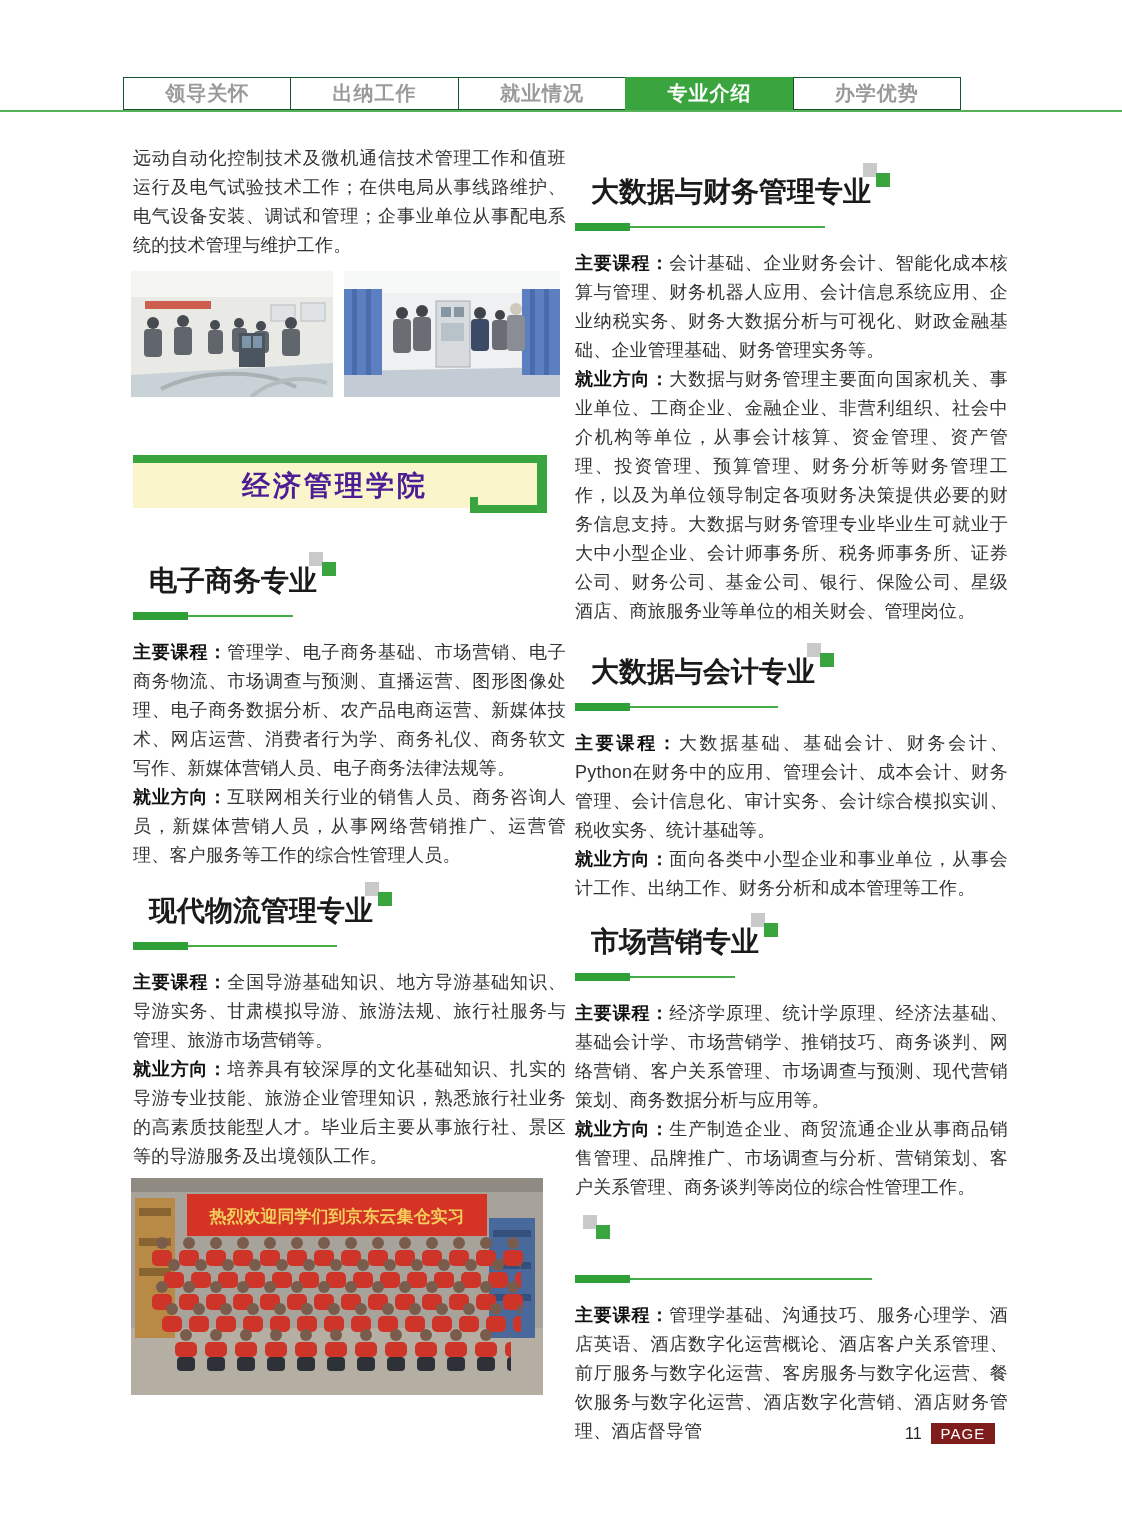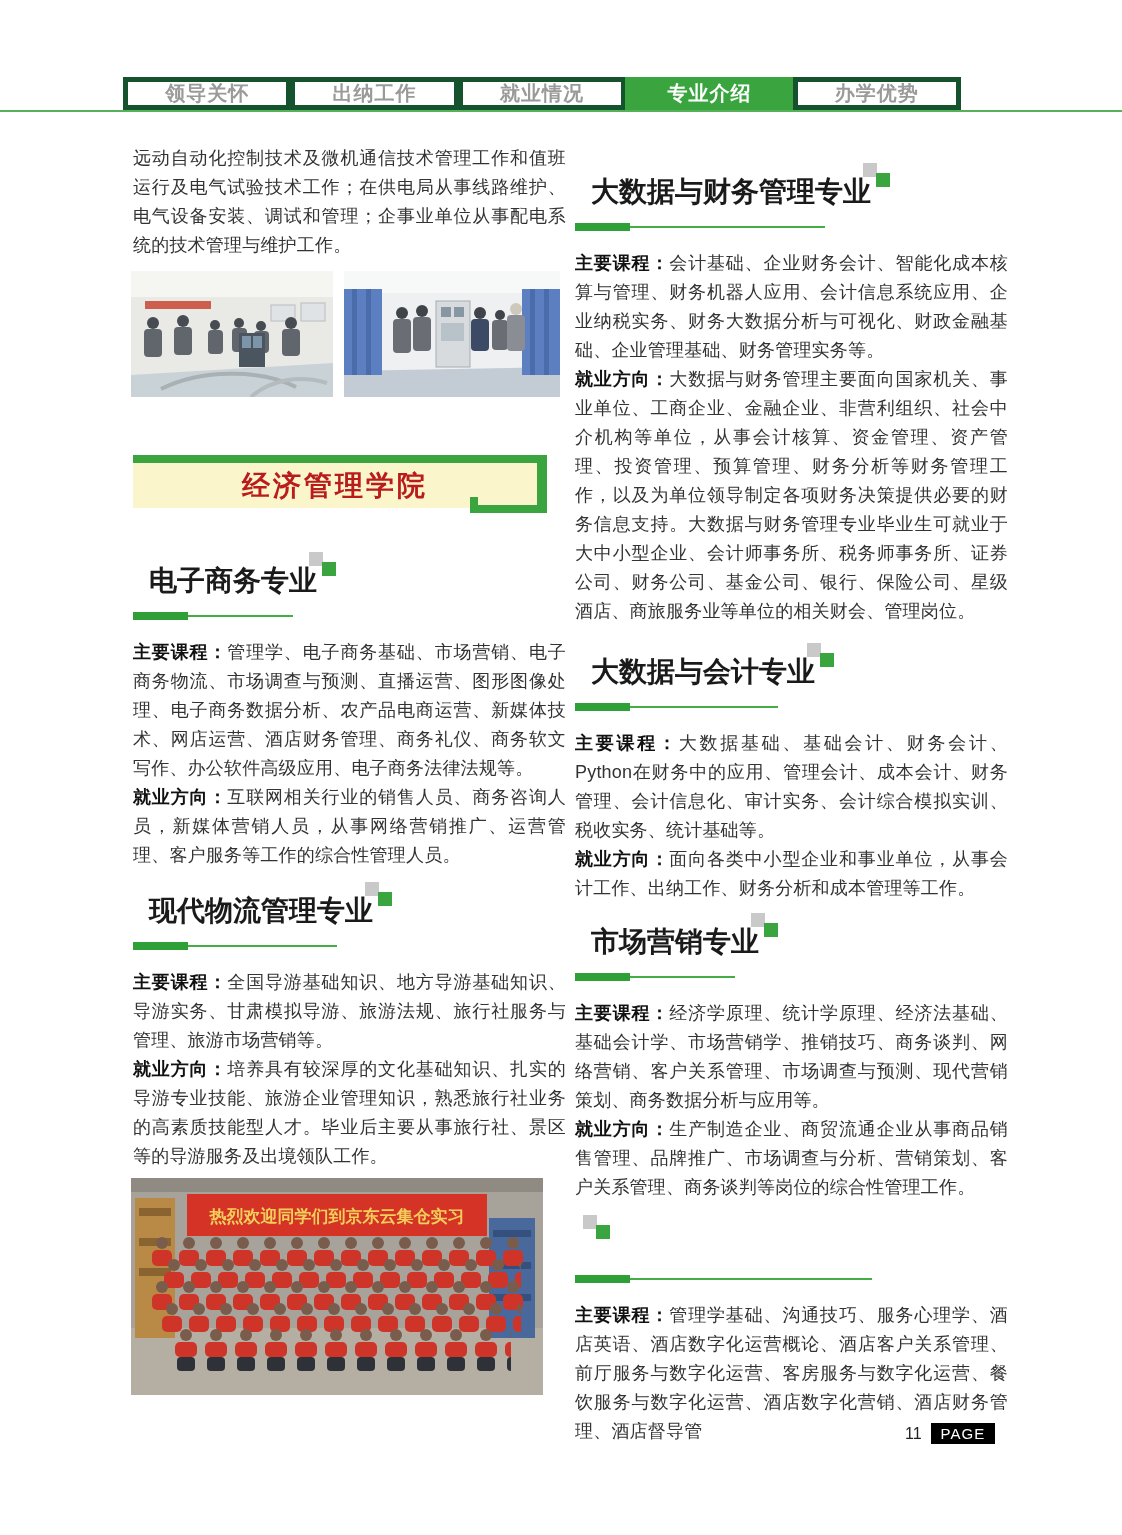--- a/index.html
+++ b/index.html
@@ -1,21 +1,21 @@
 <!DOCTYPE html>
 <html><head>
 <meta charset="utf-8">
 <style>
   html,body{margin:0;padding:0;background:#fff;}
   body{font-family:"Liberation Sans","DejaVu Sans",sans-serif;}
   .page{position:relative;width:1122px;height:1535px;background:#fff;overflow:hidden;}
 
   
   .nav{position:absolute;left:123px;top:77px;width:838px;height:33px;display:flex;}
-  .nav-tab{flex:1;box-sizing:border-box;border:5px solid #14532d;margin-left:-1px;
+  .nav-tab{flex:1;box-sizing:border-box;border:1px solid #14532d;margin-left:-1px;
     background:#fff;color:#9a9a9a;font-size:20px;font-weight:600;
     display:flex;align-items:center;justify-content:center;letter-spacing:1px;}
   .nav-tab:first-child{margin-left:0;}
   .nav-tab.active{background:#3aa53e;border-color:#3aa53e;color:#fff;}
   .nav-line{position:absolute;left:0;top:110px;width:1122px;height:2px;background:#55b258;}
 
   
   .para{position:absolute;font-size:18px;line-height:29px;color:#333;
     text-align:justify;margin:0;letter-spacing:0.2px;}
   .para b{color:#111;}
@@ -28,32 +28,32 @@
   .underline{position:relative;height:8px;margin-top:8px;}
   .underline .thick{position:absolute;left:0;top:0;width:55px;height:8px;background:#2f9f38;}
   .underline .thin{position:absolute;left:55px;right:0;top:3px;height:2px;background:#45ad45;}
   .major .para{position:relative;margin-top:18px;}
 
   
   .banner{position:absolute;left:133px;top:455px;width:414px;height:58px;}
   .banner .topbar{position:absolute;left:0;top:0;width:414px;height:8px;background:#3aa53e;}
   .banner .box{position:absolute;left:0;top:8px;width:404px;height:45px;background:#faf5cb;
     display:flex;align-items:center;justify-content:center;}
-  .banner .box span{color:#b91c1c;font-size:28px;font-weight:bold;letter-spacing:3px;}
+  .banner .box span{color:#4c1d95;font-size:28px;font-weight:bold;letter-spacing:3px;}
   .banner .rbar{position:absolute;left:404px;top:0;width:10px;height:58px;background:#3aa53e;}
   .banner .bseg{position:absolute;left:337px;top:50px;width:77px;height:8px;background:#3aa53e;}
   .banner .notch{position:absolute;left:337px;top:42px;width:8px;height:16px;background:#3aa53e;}
 
   
   .photo{position:absolute;display:block;}
 
   
   .footer{position:absolute;left:905px;top:1423px;display:flex;align-items:center;}
   .footer .num{font-size:16px;color:#222;margin-right:9px;}
-  .footer .pagebox{background:#000000;color:#fff;font-size:15px;letter-spacing:1px;
+  .footer .pagebox{background:#7f1d1d;color:#fff;font-size:15px;letter-spacing:1px;
     padding:2px 10px;line-height:17px;}
 </style>
 </head>
 <body>
 
 <div class="page">
 
   <div class="nav">
     <div class="nav-tab">领导关怀</div>
     <div class="nav-tab">出纳工作</div>
@@ -130,21 +130,21 @@
     <div class="bseg"></div>
     <div class="notch"></div>
   </div>
 
   <section class="major" style="left:133px;top:550px;width:433px;">
     <h3><span>电子商务专业</span><span class="deco"><i class="g"></i><i class="n"></i></span></h3>
     <div class="underline" style="width:160px;">
         <i class="thick"></i>
         <i class="thin"></i>
       </div>
-    <p class="para" style="width:433px;"><b>主要课程：</b><span>管理学、电子商务基础、市场营销、电子商务物流、市场调查与预测、直播运营、图形图像处理、电子商务数据分析、农产品电商运营、新媒体技术、网店运营、酒店财务管理、商务礼仪、商务软文写作、办公软件高级应用、电子商务法律法规等。</span><br>
+    <p class="para" style="width:433px;"><b>主要课程：</b><span>管理学、电子商务基础、市场营销、电子商务物流、市场调查与预测、直播运营、图形图像处理、电子商务数据分析、农产品电商运营、新媒体技术、网店运营、消费者行为学、商务礼仪、商务软文写作、新媒体营销人员、电子商务法律法规等。</span><br>
       <b>就业方向：</b><span>互联网相关行业的销售人员、商务咨询人员，新媒体营销人员，从事网络营销推广、运营管理、客户服务等工作的综合性管理人员。</span></p>
   </section>
 
   <section class="major" style="left:133px;top:880px;width:433px;">
     <h3><span>现代物流管理专业</span><span class="deco"><i class="g"></i><i class="n"></i></span></h3>
     <div class="underline" style="width:204px;">
         <i class="thick"></i>
         <i class="thin"></i>
       </div>
     <p class="para" style="width:433px;"><b>主要课程：</b><span>全国导游基础知识、地方导游基础知识、导游实务、甘肃模拟导游、旅游法规、旅行社服务与管理、旅游市场营销等。</span><br>

